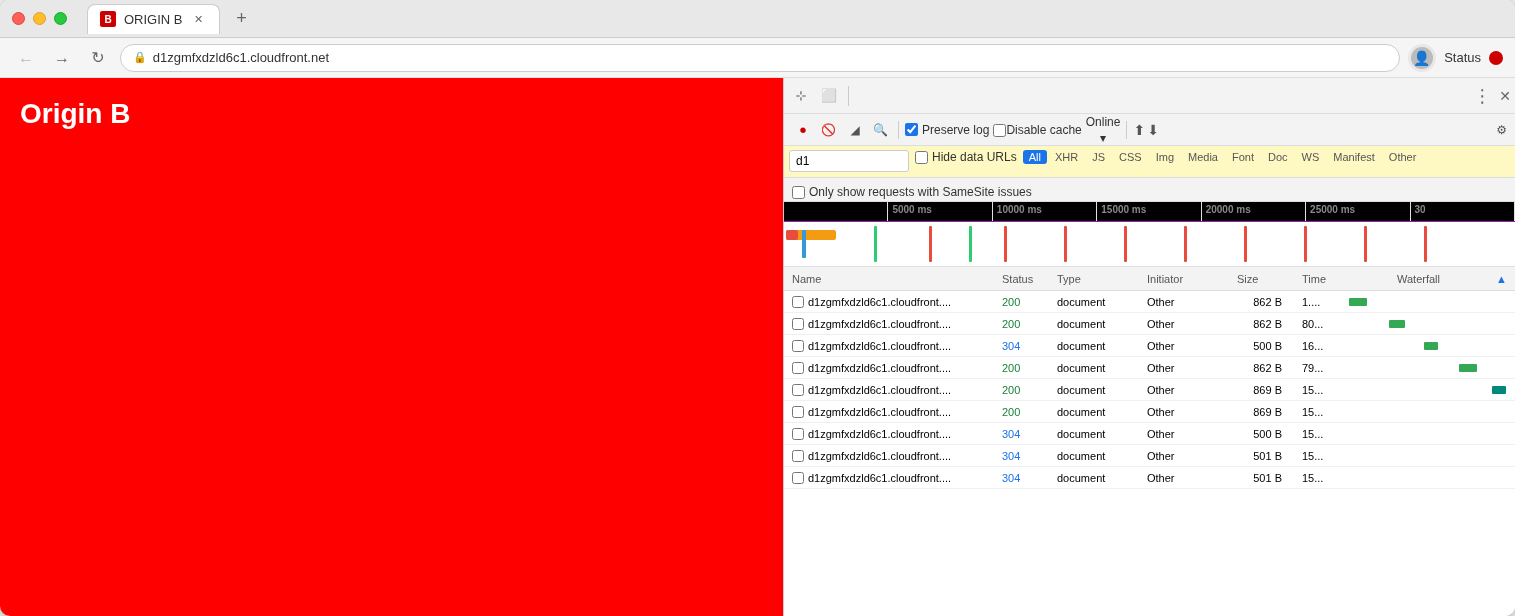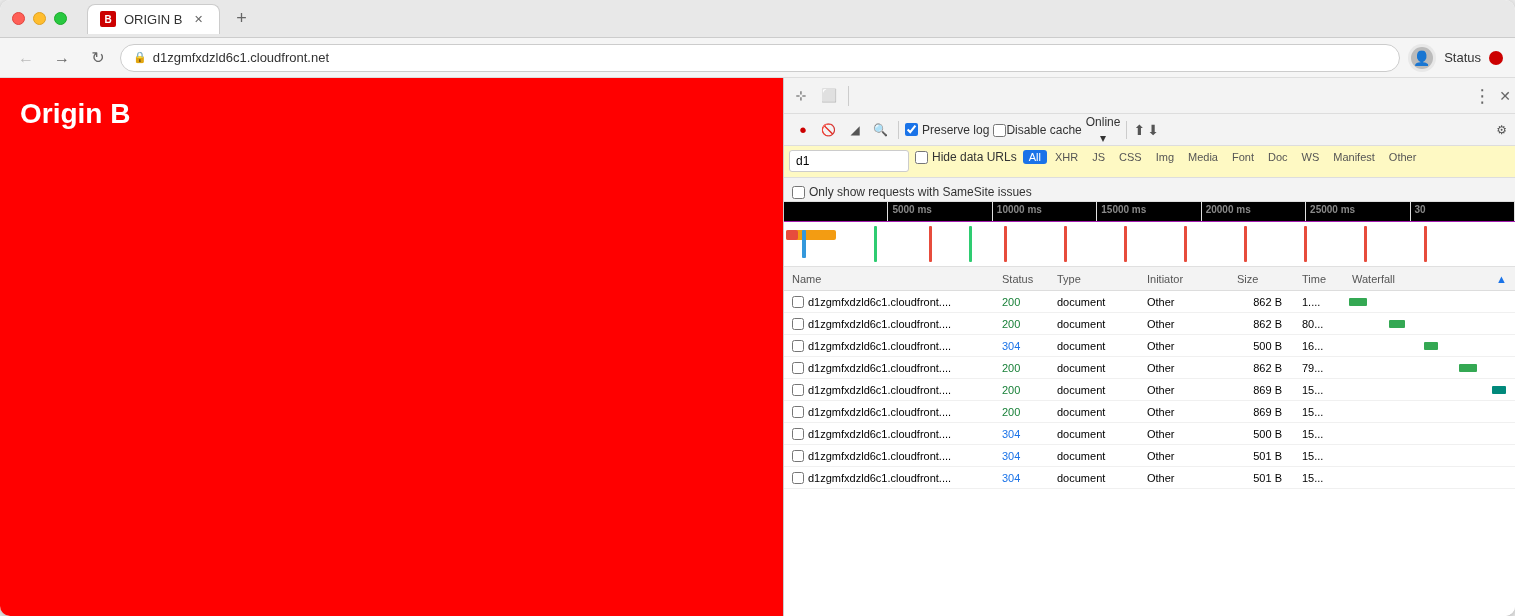--- a/index.html
+++ b/index.html
@@ -84,21 +84,21 @@
     
     .network-table { flex: 1; overflow-y: auto; overflow-x: hidden; }
     .table-header { display: flex; background: #f3f3f3; border-bottom: 1px solid #ddd; height: 24px; align-items: center; font-size: 11px; color: #555; font-weight: 500; position: sticky; top: 0; z-index: 1; }
     .th { padding: 0 8px; cursor: pointer; white-space: nowrap; overflow: hidden; }
     .th-name { flex: 0 0 210px; }
     .th-status { flex: 0 0 55px; }
     .th-type { flex: 0 0 90px; }
     .th-initiator { flex: 0 0 90px; }
     .th-size { flex: 0 0 65px; }
     .th-time { flex: 0 0 50px; }
-    .th-waterfall { flex: 1; display: flex; align-items: center; justify-content: space-between; }
+    .th-waterfall { flex: 1; display: flex; align-items: center; justify-content: space-between; margin-left: 45px; }
     .sort-arrow { color: #1a73e8; }
 
     .table-row { display: flex; align-items: center; height: 22px; border-bottom: 1px solid #f0f0f0; font-size: 11px; cursor: pointer; }
     .td { padding: 0 8px; white-space: nowrap; overflow: hidden; text-overflow: ellipsis; }
     .td-name { flex: 0 0 210px; display: flex; align-items: center; gap: 4px; }
     .td-status { flex: 0 0 55px; }
     .td-type { flex: 0 0 90px; }
     .td-initiator { flex: 0 0 90px; }
     .td-size { flex: 0 0 65px; text-align: right; padding-right: 12px; }
     .td-time { flex: 0 0 50px; }

